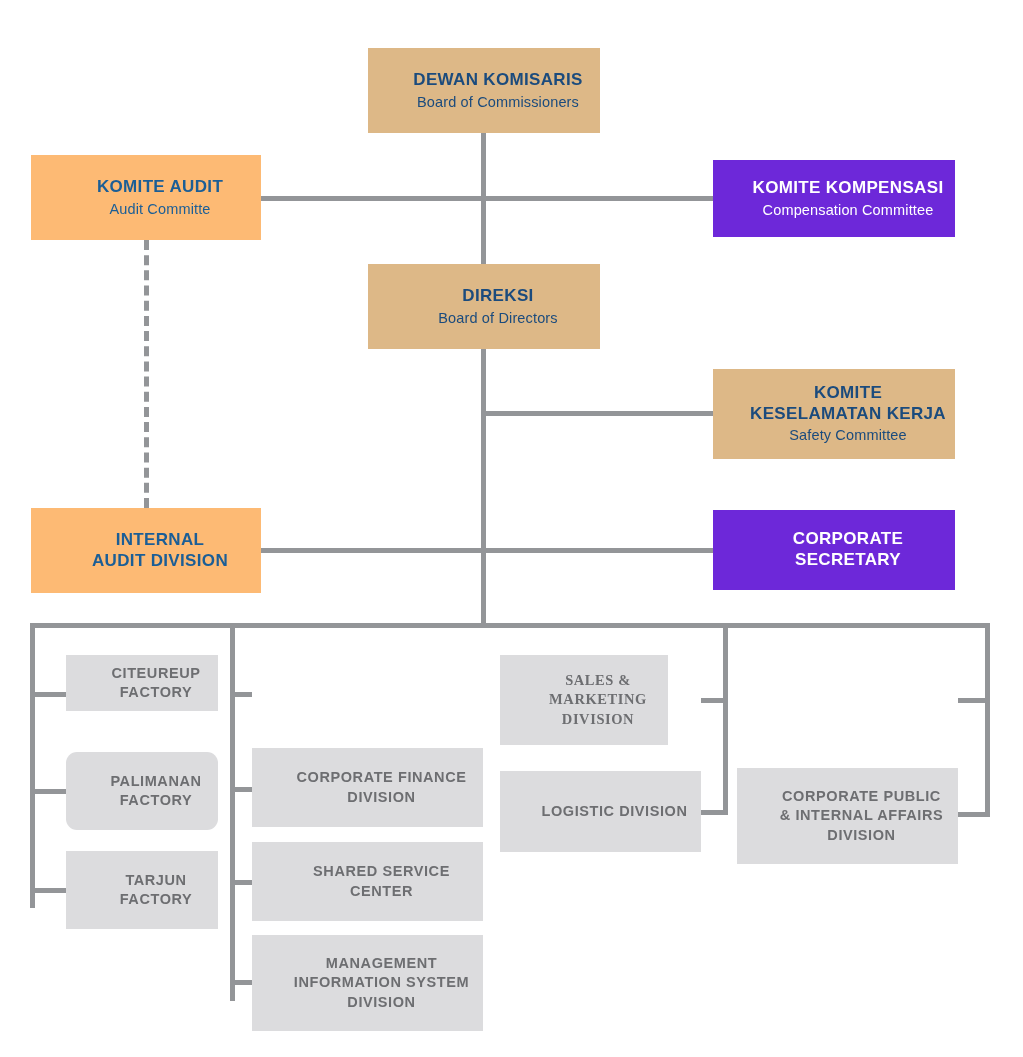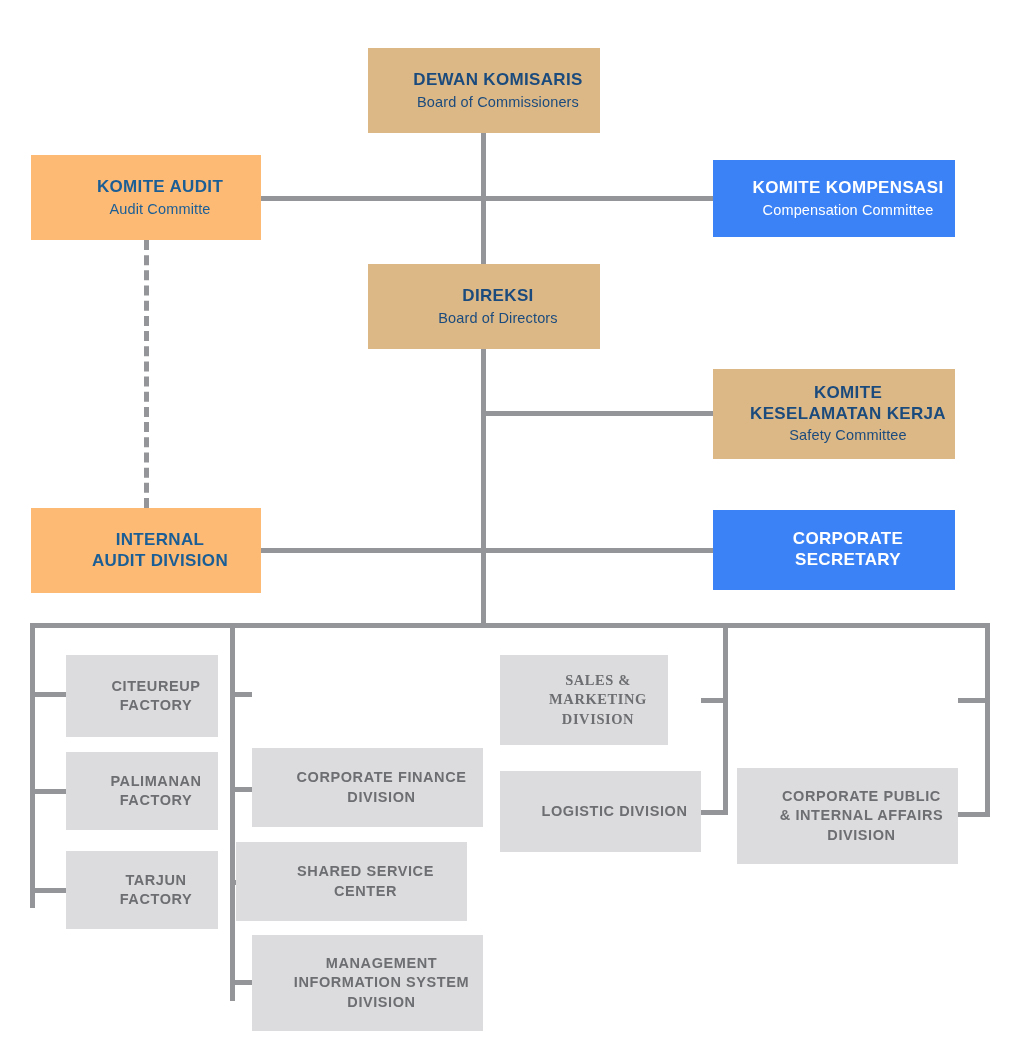--- a/index.html
+++ b/index.html
@@ -63,21 +63,21 @@
   
   .node.pale {
     background: #fdba74;
     color: #1b5e96;
   }
   .node.pale .t1 { font-size: 17px; }
   .node.pale .t2 { font-size: 14.5px; margin-top: 3px; }
 
   
   .node.blue {
-    background: #3b82f6;
+    background: #6d28d9;
     color: #ffffff;
   }
   .node.blue .t1 { font-size: 17px; }
   .node.blue .t2 { font-size: 14.5px; margin-top: 3px; }
 
   
   .node.grey {
     background: #dcdcde;
     color: #6d6e71;
   }
@@ -155,42 +155,42 @@
   <div class="node blue" style="left:713px; top:510px; width:242px; height:80px;">
     <span class="t1">CORPORATE</span>
     <span class="t1">SECRETARY</span>
   </div>
 
   <div class="node pale" style="left:31px; top:508px; width:230px; height:85px;">
     <span class="t1">INTERNAL</span>
     <span class="t1">AUDIT DIVISION</span>
   </div>
 
-  <div class="node grey" style="left:66px; top:655px; width:152px; height:82px;">
+  <div class="node grey" style="left:66px; top:655px; width:152px; height:56px;">
     <span class="t1">CITEUREUP</span>
     <span class="t1">FACTORY</span>
   </div>
 
-  <div class="node grey" style="left:66px; top:752px; width:152px; height:78px;">
+  <div class="node grey" style="left:66px; top:752px; width:152px; height:78px;border-radius:11px;">
     <span class="t1">PALIMANAN</span>
     <span class="t1">FACTORY</span>
   </div>
 
   <div class="node grey" style="left:66px; top:851px; width:152px; height:78px;">
     <span class="t1">TARJUN</span>
     <span class="t1">FACTORY</span>
   </div>
 
 
   <div class="node grey" style="left:252px; top:748px; width:231px; height:79px;">
     <span class="t1">CORPORATE FINANCE</span>
     <span class="t1">DIVISION</span>
   </div>
 
-  <div class="node grey" style="left:236px; top:842px; width:231px; height:79px;">
+  <div class="node grey" style="left:252px; top:842px; width:231px; height:79px;">
     <span class="t1">SHARED SERVICE</span>
     <span class="t1">CENTER</span>
   </div>
 
   <div class="node grey" style="left:252px; top:935px; width:231px; height:96px;">
     <span class="t1">MANAGEMENT</span>
     <span class="t1">INFORMATION SYSTEM</span>
     <span class="t1">DIVISION</span>
   </div>
 

